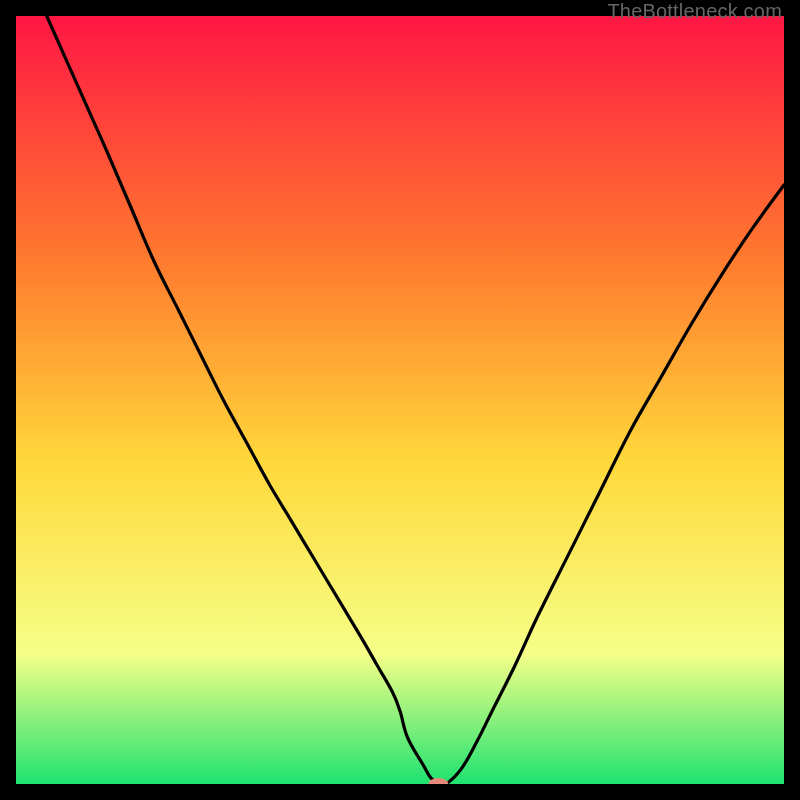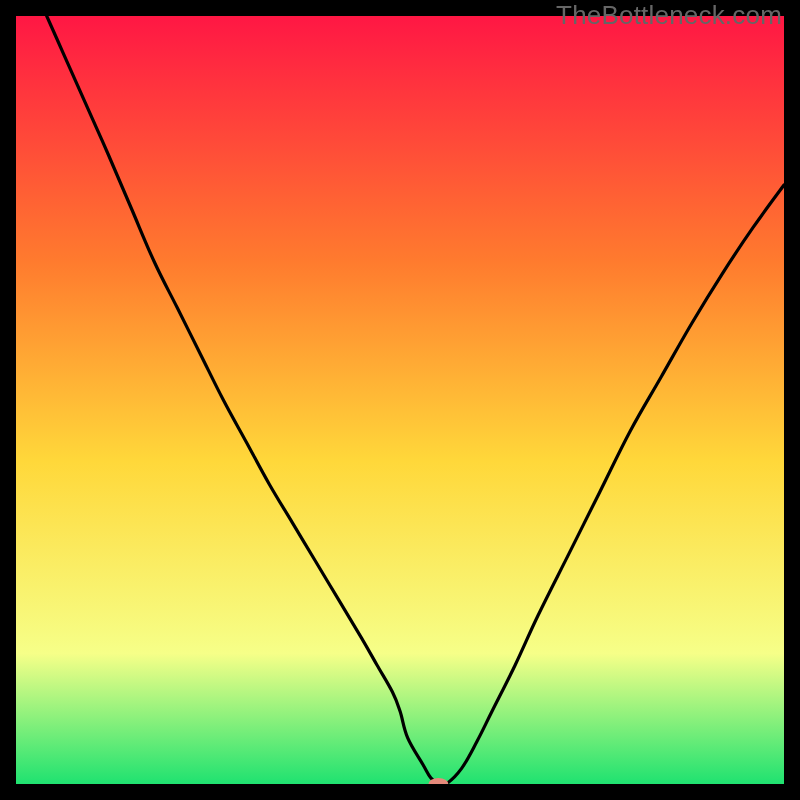--- a/index.html
+++ b/index.html
@@ -23,21 +23,21 @@
     left: 16px;
     top: 16px;
     width: 768px;
     height: 768px;
   }
   .watermark {
     position: absolute;
     top: 0;
     right: 18px;
     color: #666666;
-    font-size: 26px;
+    font-size: 20px;
     font-weight: 500;
     letter-spacing: 0.2px;
     z-index: 5;
   }
   .svg-chart {
     display: block;
   }
 </style>
 </head>
 <body>

